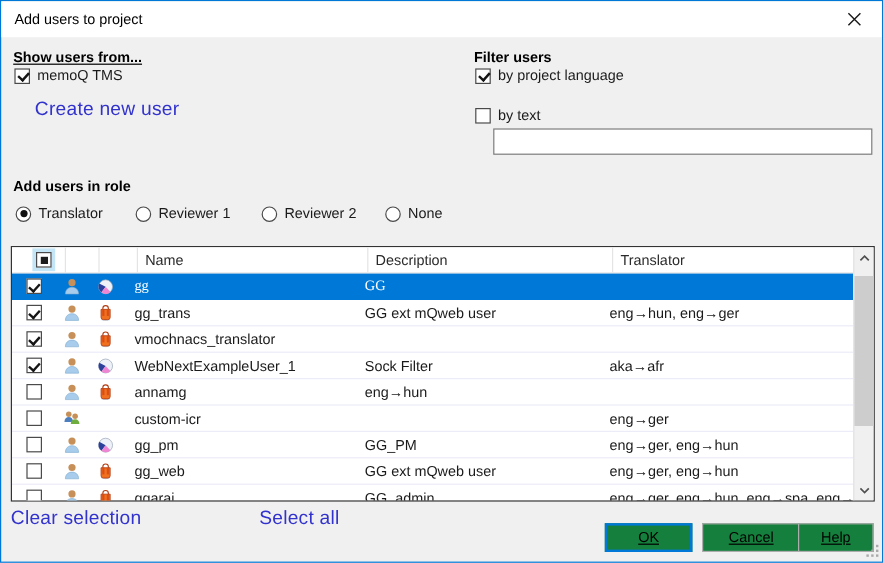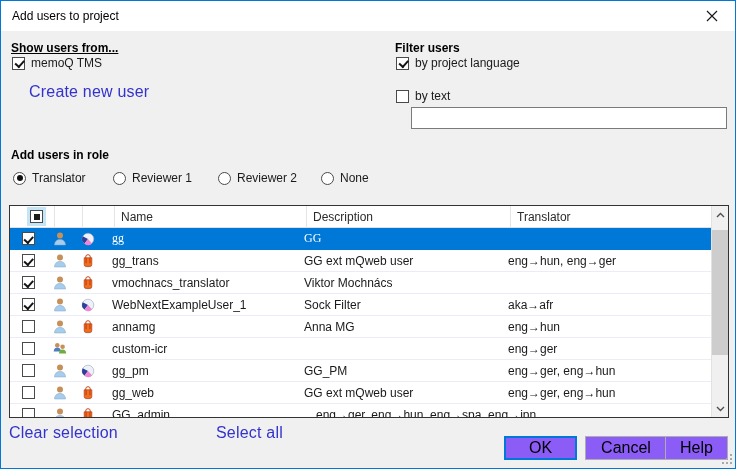--- a/index.html
+++ b/index.html
@@ -55,22 +55,22 @@
   .icon16 { width:16px; height:16px; flex:0 0 16px; }
 
   
   .vscroll { position:absolute; top:0; right:0; bottom:0; width:17px; background:#f0f0f0; border-left:1px solid #e2e2e2; }
   .sb-btn { position:absolute; left:0; width:17px; height:17px; display:flex; align-items:center; justify-content:center; }
   .sb-up { top:0; } .sb-down { bottom:0; }
   .sb-btn svg { width:9px; height:6px; stroke:#505050; stroke-width:1.4; fill:none; }
   .sb-thumb { position:absolute; left:0; top:24px; width:17px; height:125px; background:#cdcdcd; }
 
   
-  .btn { position:absolute; height:24px; background:#8b5cf6; border:1px solid #adadad;
-    display:flex; align-items:center; justify-content:center; font-size:16px; color:#000; cursor:pointer; }
+  .btn { position:absolute; height:24px; background:#15803d; border:1px solid #adadad;
+    display:flex; align-items:center; justify-content:center; font-size:12px; color:#000; cursor:pointer;text-decoration:underline; }
   .btn-ok { left:503px; top:435px; width:73px; border:2px solid #0078d7; }
   .btn-cancel { left:584px; top:435px; width:82px; }
   .btn-help { left:664px; top:435px; width:63px; }
   .resize-grip { position:absolute; right:3px; bottom:3px; width:11px; height:11px; }
   .resize-grip::before { content:""; position:absolute; left:0; top:0; width:2px; height:2px;
     background:#a9a9a9; box-shadow: 8px 0 #a9a9a9, 8px -4px #a9a9a9, 8px -8px #a9a9a9, 4px 0 #a9a9a9, 4px -4px #a9a9a9, 0 0 #a9a9a9;
     transform: translate(1px,8px); }
 </style>
 </head>
 <body>
@@ -197,21 +197,20 @@
         <div class="td col-ic2">
             <svg class="icon16" viewBox="0 0 16 16">
               <ellipse cx="8" cy="13.2" rx="3.6" ry="1.2" fill="#cfe0ee"></ellipse>
               <path d="M4.2 4.8 h7.6 v6.6 a2 2 0 0 1 -2 2 h-3.6 a2 2 0 0 1 -2 -2 z" fill="#f07020" stroke="#b03a10" stroke-width="0.7"></path>
               <rect x="5.2" y="4.9" width="1.8" height="5.4" fill="#d84e14"></rect>
               <rect x="9" y="4.9" width="1.8" height="5.4" fill="#d84e14"></rect>
               <path d="M5.7 4.8 v-0.8 a2.3 2.3 0 0 1 4.6 0 v0.8" fill="none" stroke="#b03a10" stroke-width="0.9"></path>
             </svg>
           </div>
         <div class="td col-name">vmochnacs_translator</div>
-        <div class="td col-desc">Viktor Mochnács</div>
         <div class="td col-lang"></div>
       </div>
 
       <div class="trow">
         <div class="td col-cb" style="justify-content:center;">
             <span class="cb checked"></span>
           </div>
         <div class="td col-ic1">
             <svg class="icon16" viewBox="0 0 16 16">
               <circle cx="8" cy="4.6" r="3" fill="#c79059"></circle>
@@ -243,21 +242,20 @@
         <div class="td col-ic2">
             <svg class="icon16" viewBox="0 0 16 16">
               <ellipse cx="8" cy="13.2" rx="3.6" ry="1.2" fill="#cfe0ee"></ellipse>
               <path d="M4.2 4.8 h7.6 v6.6 a2 2 0 0 1 -2 2 h-3.6 a2 2 0 0 1 -2 -2 z" fill="#f07020" stroke="#b03a10" stroke-width="0.7"></path>
               <rect x="5.2" y="4.9" width="1.8" height="5.4" fill="#d84e14"></rect>
               <rect x="9" y="4.9" width="1.8" height="5.4" fill="#d84e14"></rect>
               <path d="M5.7 4.8 v-0.8 a2.3 2.3 0 0 1 4.6 0 v0.8" fill="none" stroke="#b03a10" stroke-width="0.9"></path>
             </svg>
           </div>
         <div class="td col-name">annamg</div>
-        <div class="td col-desc">Anna MG</div>
         <div class="td col-lang">eng→hun</div>
       </div>
 
       <div class="trow">
         <div class="td col-cb" style="justify-content:center;">
             <span class="cb"></span>
           </div>
         <div class="td col-ic1">
             <svg class="icon16" viewBox="0 0 16 16">
               <circle cx="5.3" cy="4.2" r="2.3" fill="#c79059"></circle>
@@ -330,20 +328,21 @@
           </div>
         <div class="td col-ic2">
             <svg class="icon16" viewBox="0 0 16 16">
               <ellipse cx="8" cy="13.2" rx="3.6" ry="1.2" fill="#cfe0ee"></ellipse>
               <path d="M4.2 4.8 h7.6 v6.6 a2 2 0 0 1 -2 2 h-3.6 a2 2 0 0 1 -2 -2 z" fill="#f07020" stroke="#b03a10" stroke-width="0.7"></path>
               <rect x="5.2" y="4.9" width="1.8" height="5.4" fill="#d84e14"></rect>
               <rect x="9" y="4.9" width="1.8" height="5.4" fill="#d84e14"></rect>
               <path d="M5.7 4.8 v-0.8 a2.3 2.3 0 0 1 4.6 0 v0.8" fill="none" stroke="#b03a10" stroke-width="0.9"></path>
             </svg>
           </div>
+        <div class="td col-name">ggarai</div>
         <div class="td col-desc">GG_admin</div>
         <div class="td col-lang">eng→ger, eng→hun, eng→spa, eng→jpn</div>
       </div>
 
     </div>
 
     <div class="vscroll">
       <div class="sb-btn sb-up">
           <svg viewBox="0 0 9 6">
             <path d="M1 5 L4.5 1.5 L8 5"></path>

